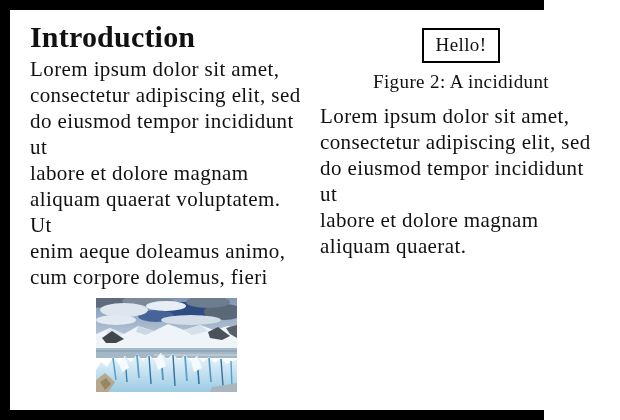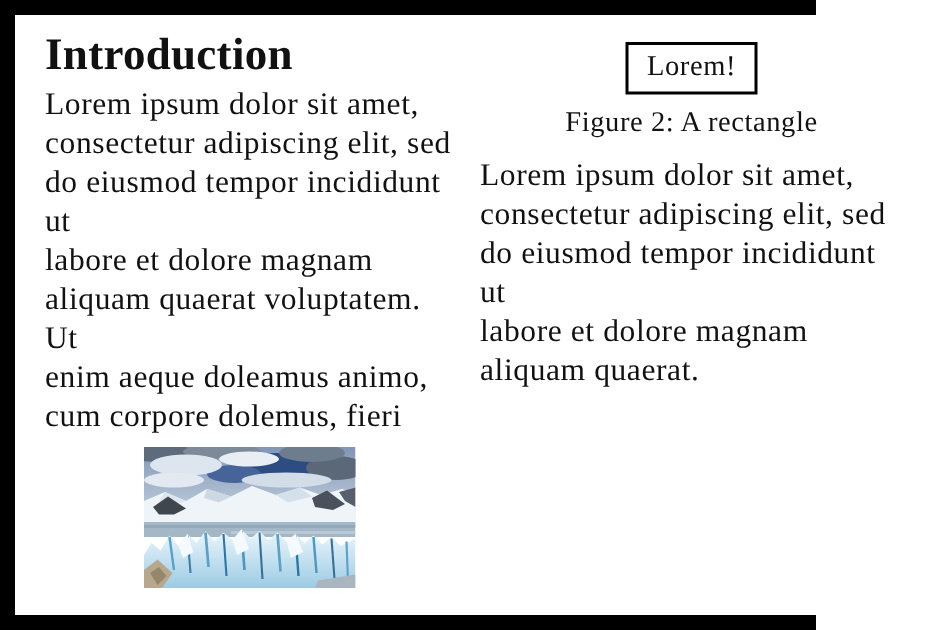--- a/index.html
+++ b/index.html
@@ -158,23 +158,23 @@
             <polygon points="116,89 141,85 141,94 114,94" fill="#aab6bf"></polygon>
           </svg>
         </span>
         <figcaption>Figure 1: A aliquam</figcaption>
       </figure>
     </div>
 
     <div class="col col-right">
       <figure class="fig2">
         <span class="hello-box">
-          <span>Lorem!</span>
+          <span>Hello!</span>
         </span>
-        <figcaption>Figure 2: A rectangle</figcaption>
+        <figcaption>Figure 2: A incididunt</figcaption>
       </figure>
 
 
       <p class="body-text next">Lorem ipsum dolor sit amet,
 consectetur adipiscing elit, sed
 do eiusmod tempor incididunt ut
 labore et dolore magnam
 aliquam quaerat.</p>
     </div>
 

